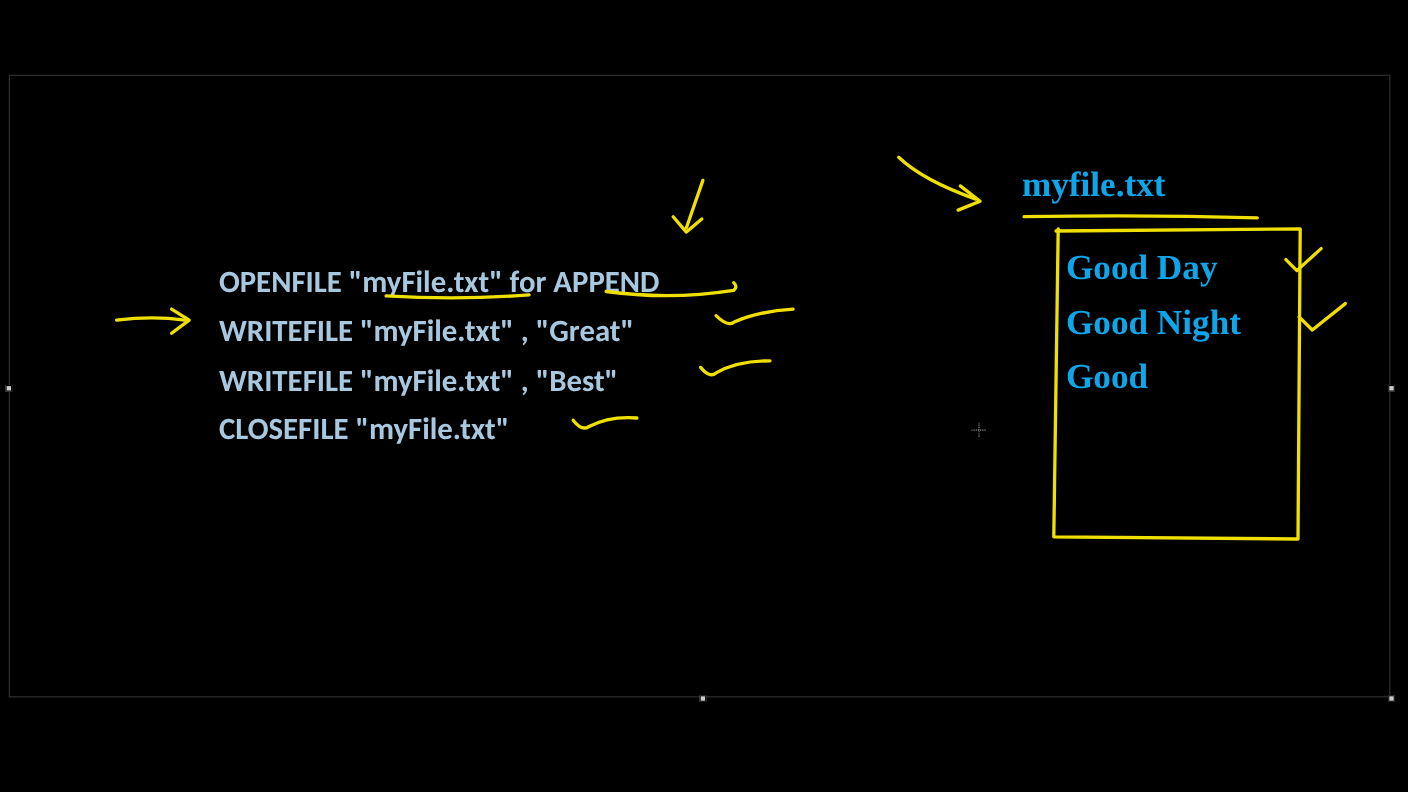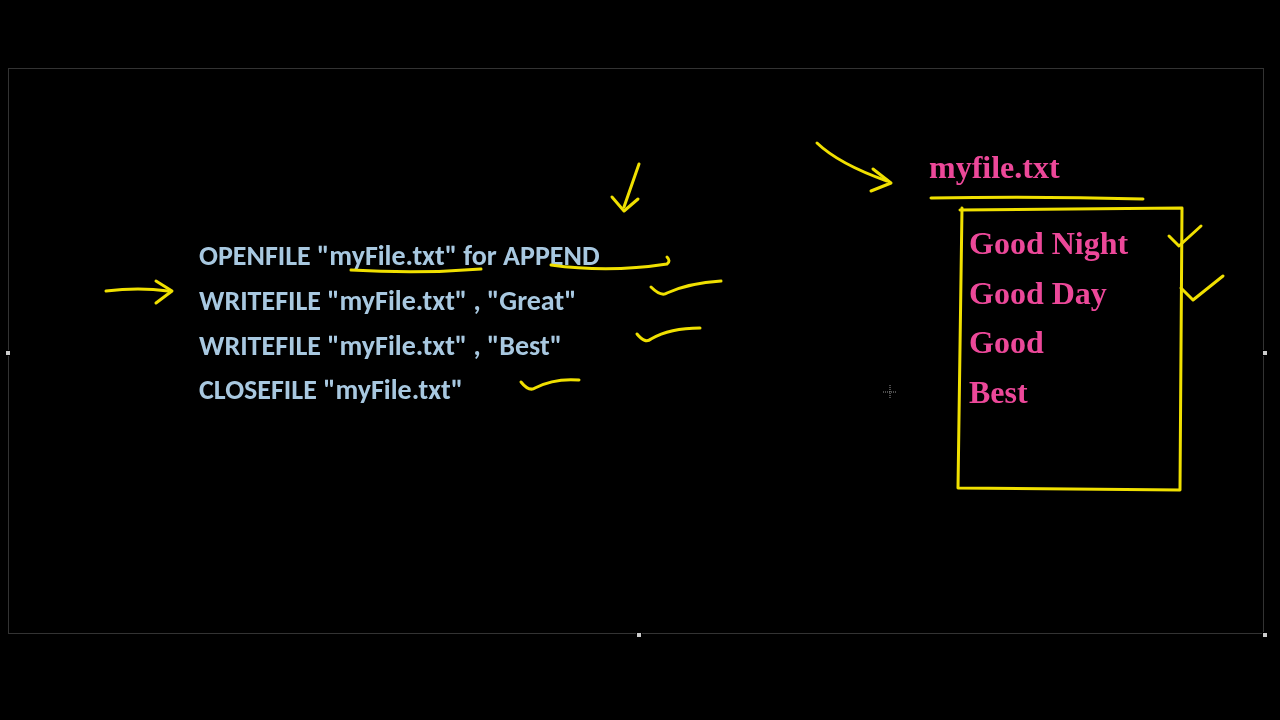--- a/index.html
+++ b/index.html
@@ -31,21 +31,21 @@
     }
     .code-line { white-space: nowrap; position: relative; }
     .annotation {
       position: absolute;
       pointer-events: none;
     }
     .annotation svg { overflow: visible; }
     .stroke-yellow { stroke: #f0e000; stroke-width: 3; fill: none; stroke-linecap: round; stroke-linejoin: round; }
     .handwritten {
       font-family: 'Comic Sans MS', cursive;
-      color: #ec4899;
+      color: #0ea5e9;
       font-weight: 600;
     }
     .file-title {
       position: absolute;
       left: 920px;
       top: 80px;
       font-size: 32px;
     }
     .file-box {
       position: absolute;
@@ -146,24 +146,23 @@
       </svg>
   </div>
 
   <div class="annotation file-box">
     <svg width="235" height="295">
       <path class="stroke-yellow" d="M6,6 L228,4 L226,286 L4,284 L8,4"></path>
     </svg>
   </div>
 
   <div class="handwritten file-content">
+    <div>Good Day</div>
     <div>Good Night</div>
-    <div>Good Day</div>
     <div>Good</div>
-    <div>Best</div>
   </div>
 
   <div class="annotation" style="left:1158px; top:155px;">
     <svg width="40" height="30">
         <path class="stroke-yellow" d="M2,12 L12,22 L34,2"></path>
       </svg>
   </div>
 
   <div class="annotation" style="left:1170px; top:205px;">
     <svg width="50" height="35">

